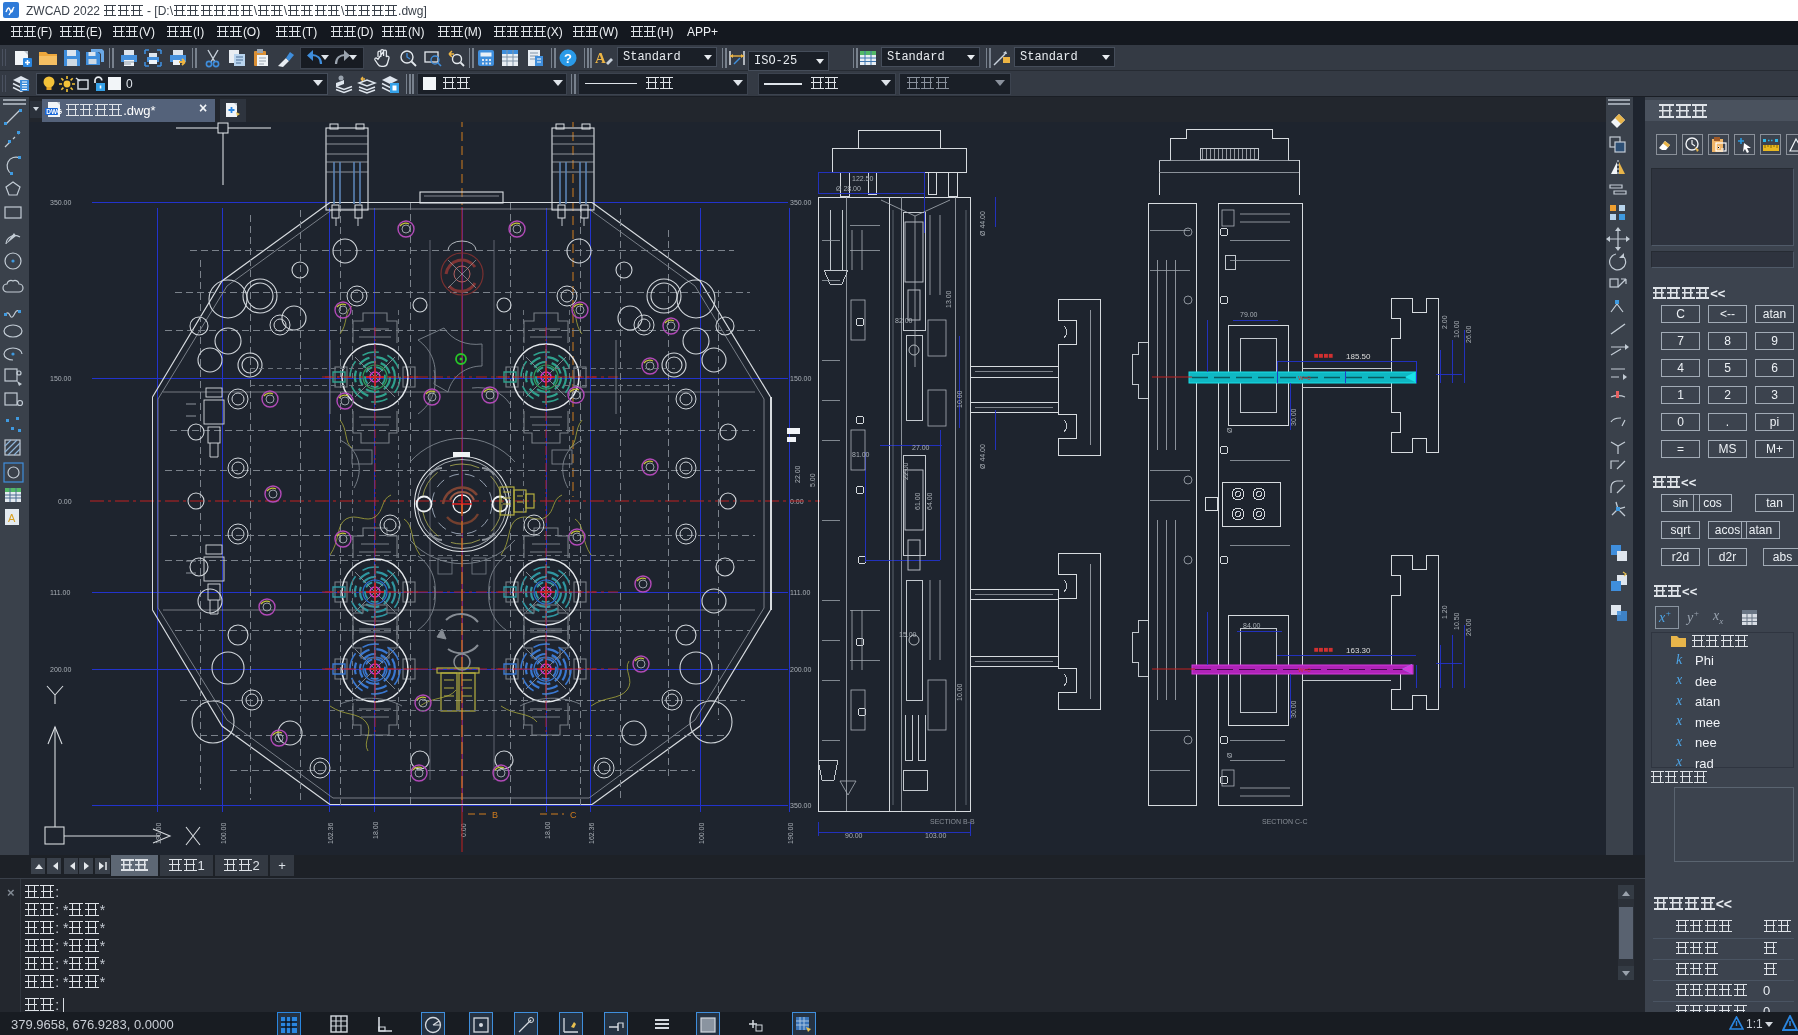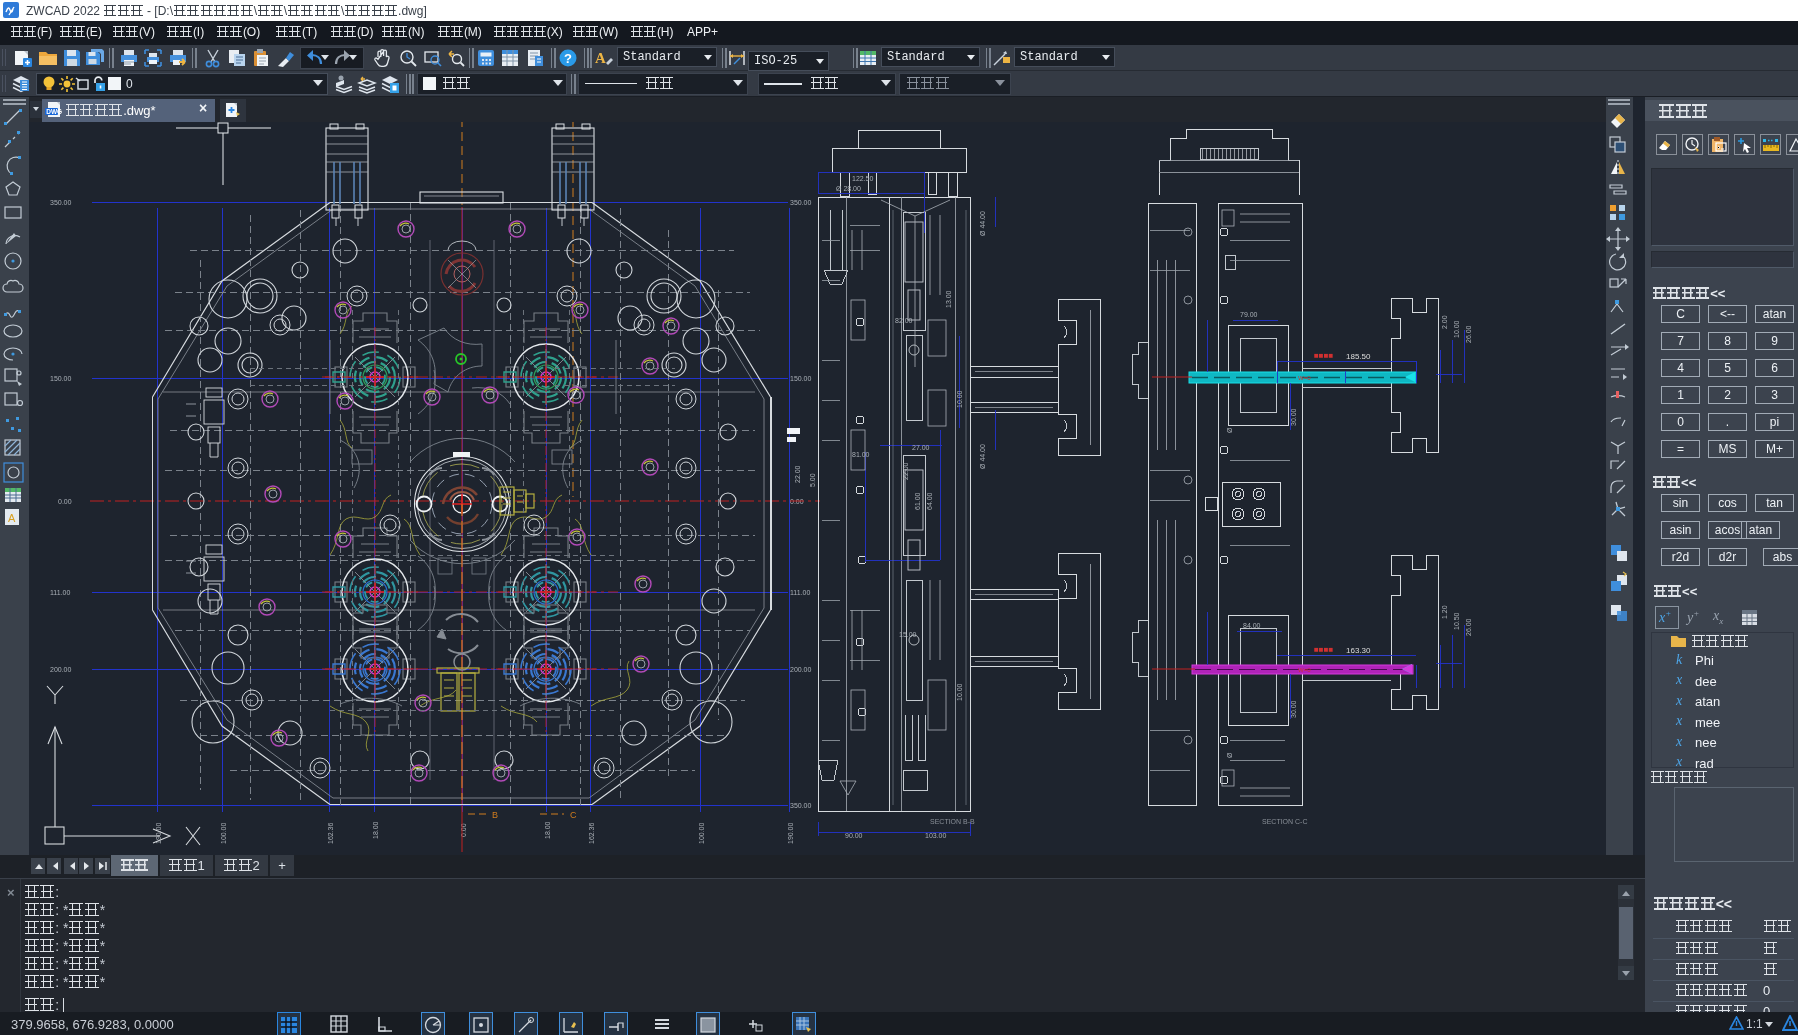--- a/index.html
+++ b/index.html
@@ -1023,23 +1023,23 @@
     <div class="pbtn" style="left:63px;top:289px">2</div>
     <div class="pbtn" style="left:110px;top:289px">3</div>
 <div class="pbtn" style="left:16px;top:316px">0</div>
     <div class="pbtn" style="left:63px;top:316px">.</div>
     <div class="pbtn" style="left:110px;top:316px">pi</div>
 <div class="pbtn" style="left:16px;top:343px">=</div>
     <div class="pbtn" style="left:63px;top:343px">MS</div>
     <div class="pbtn" style="left:110px;top:343px">M+</div>
 <span class="abs cjb" style="left:7px;top:378px;font-size:13px;font-weight:bold"><span class="cj"></span><span class="cj"></span>&lt;&lt;</span>
 <div class="pbtn" style="left:16px;top:397px">sin</div>
-    <div class="pbtn" style="left:63px;top:397px">cos</div>
+    <div class="pbtn" style="left:48px;top:397px">cos</div>
     <div class="pbtn" style="left:110px;top:397px">tan</div>
-<div class="pbtn" style="left:16px;top:424px">asin</div>
+<div class="pbtn" style="left:16px;top:424px">sqrt</div>
     <div class="pbtn" style="left:63px;top:424px">acos</div>
     <div class="pbtn" style="left:96px;top:424px">atan</div>
 <div class="pbtn" style="left:16px;top:451px">r2d</div>
     <div class="pbtn" style="left:63px;top:451px">d2r</div>
     <div class="pbtn" style="left:118px;top:451px">abs</div>
 <span class="abs cjb" style="left:8px;top:487px;font-size:13px;font-weight:bold"><span class="cj"></span><span class="cj"></span>&lt;&lt;</span>
 <div class="abs" style="left:10px;top:509px;width:24px;height:23px;border:1px solid #8a94a0"></div>
 <span class="abs" style="left:14px;top:511px;color:#4da6e8;font-size:14px;font-style:italic;font-family:'Liberation Serif'">x<sup style="font-size:9px">+</sup></span>
 <span class="abs" style="left:42px;top:511px;color:#9aa4b0;font-size:14px;font-style:italic;font-family:'Liberation Serif'">y<sup style="font-size:9px">+</sup></span>
 <span class="abs" style="left:68px;top:511px;color:#9aa4b0;font-size:14px;font-style:italic;font-family:'Liberation Serif'">x<sub style="font-size:9px">x</sub></span>

